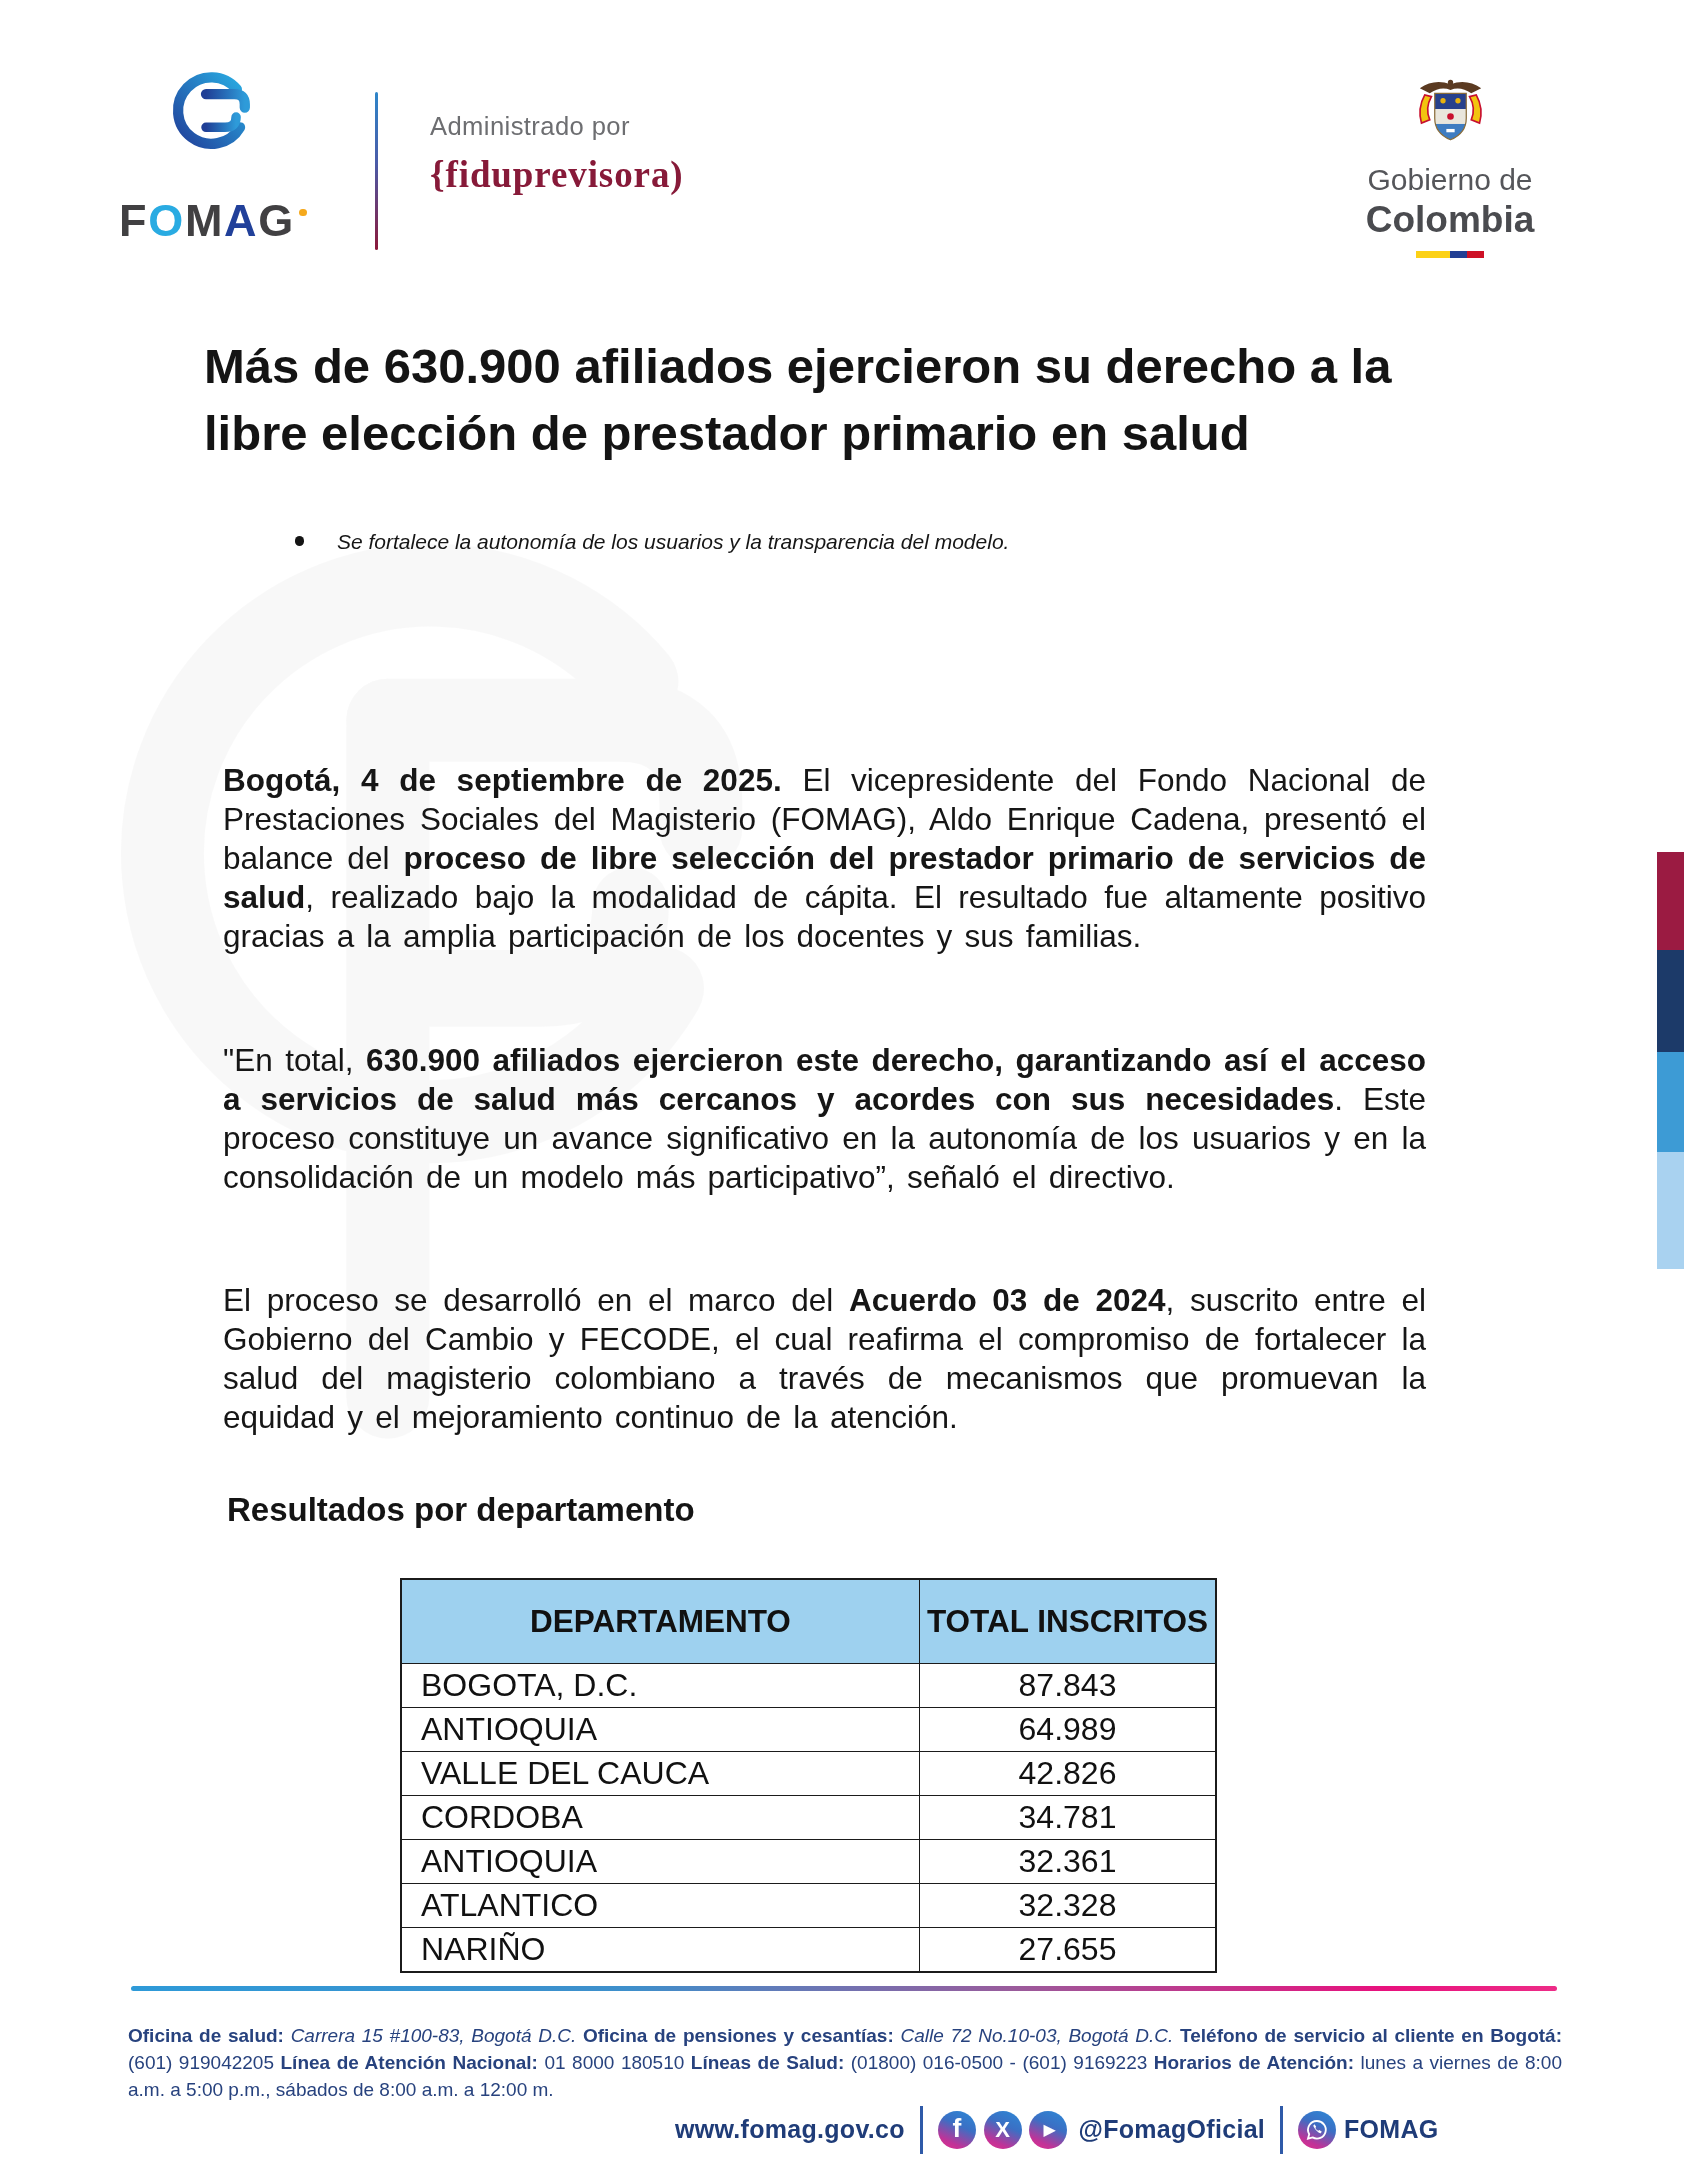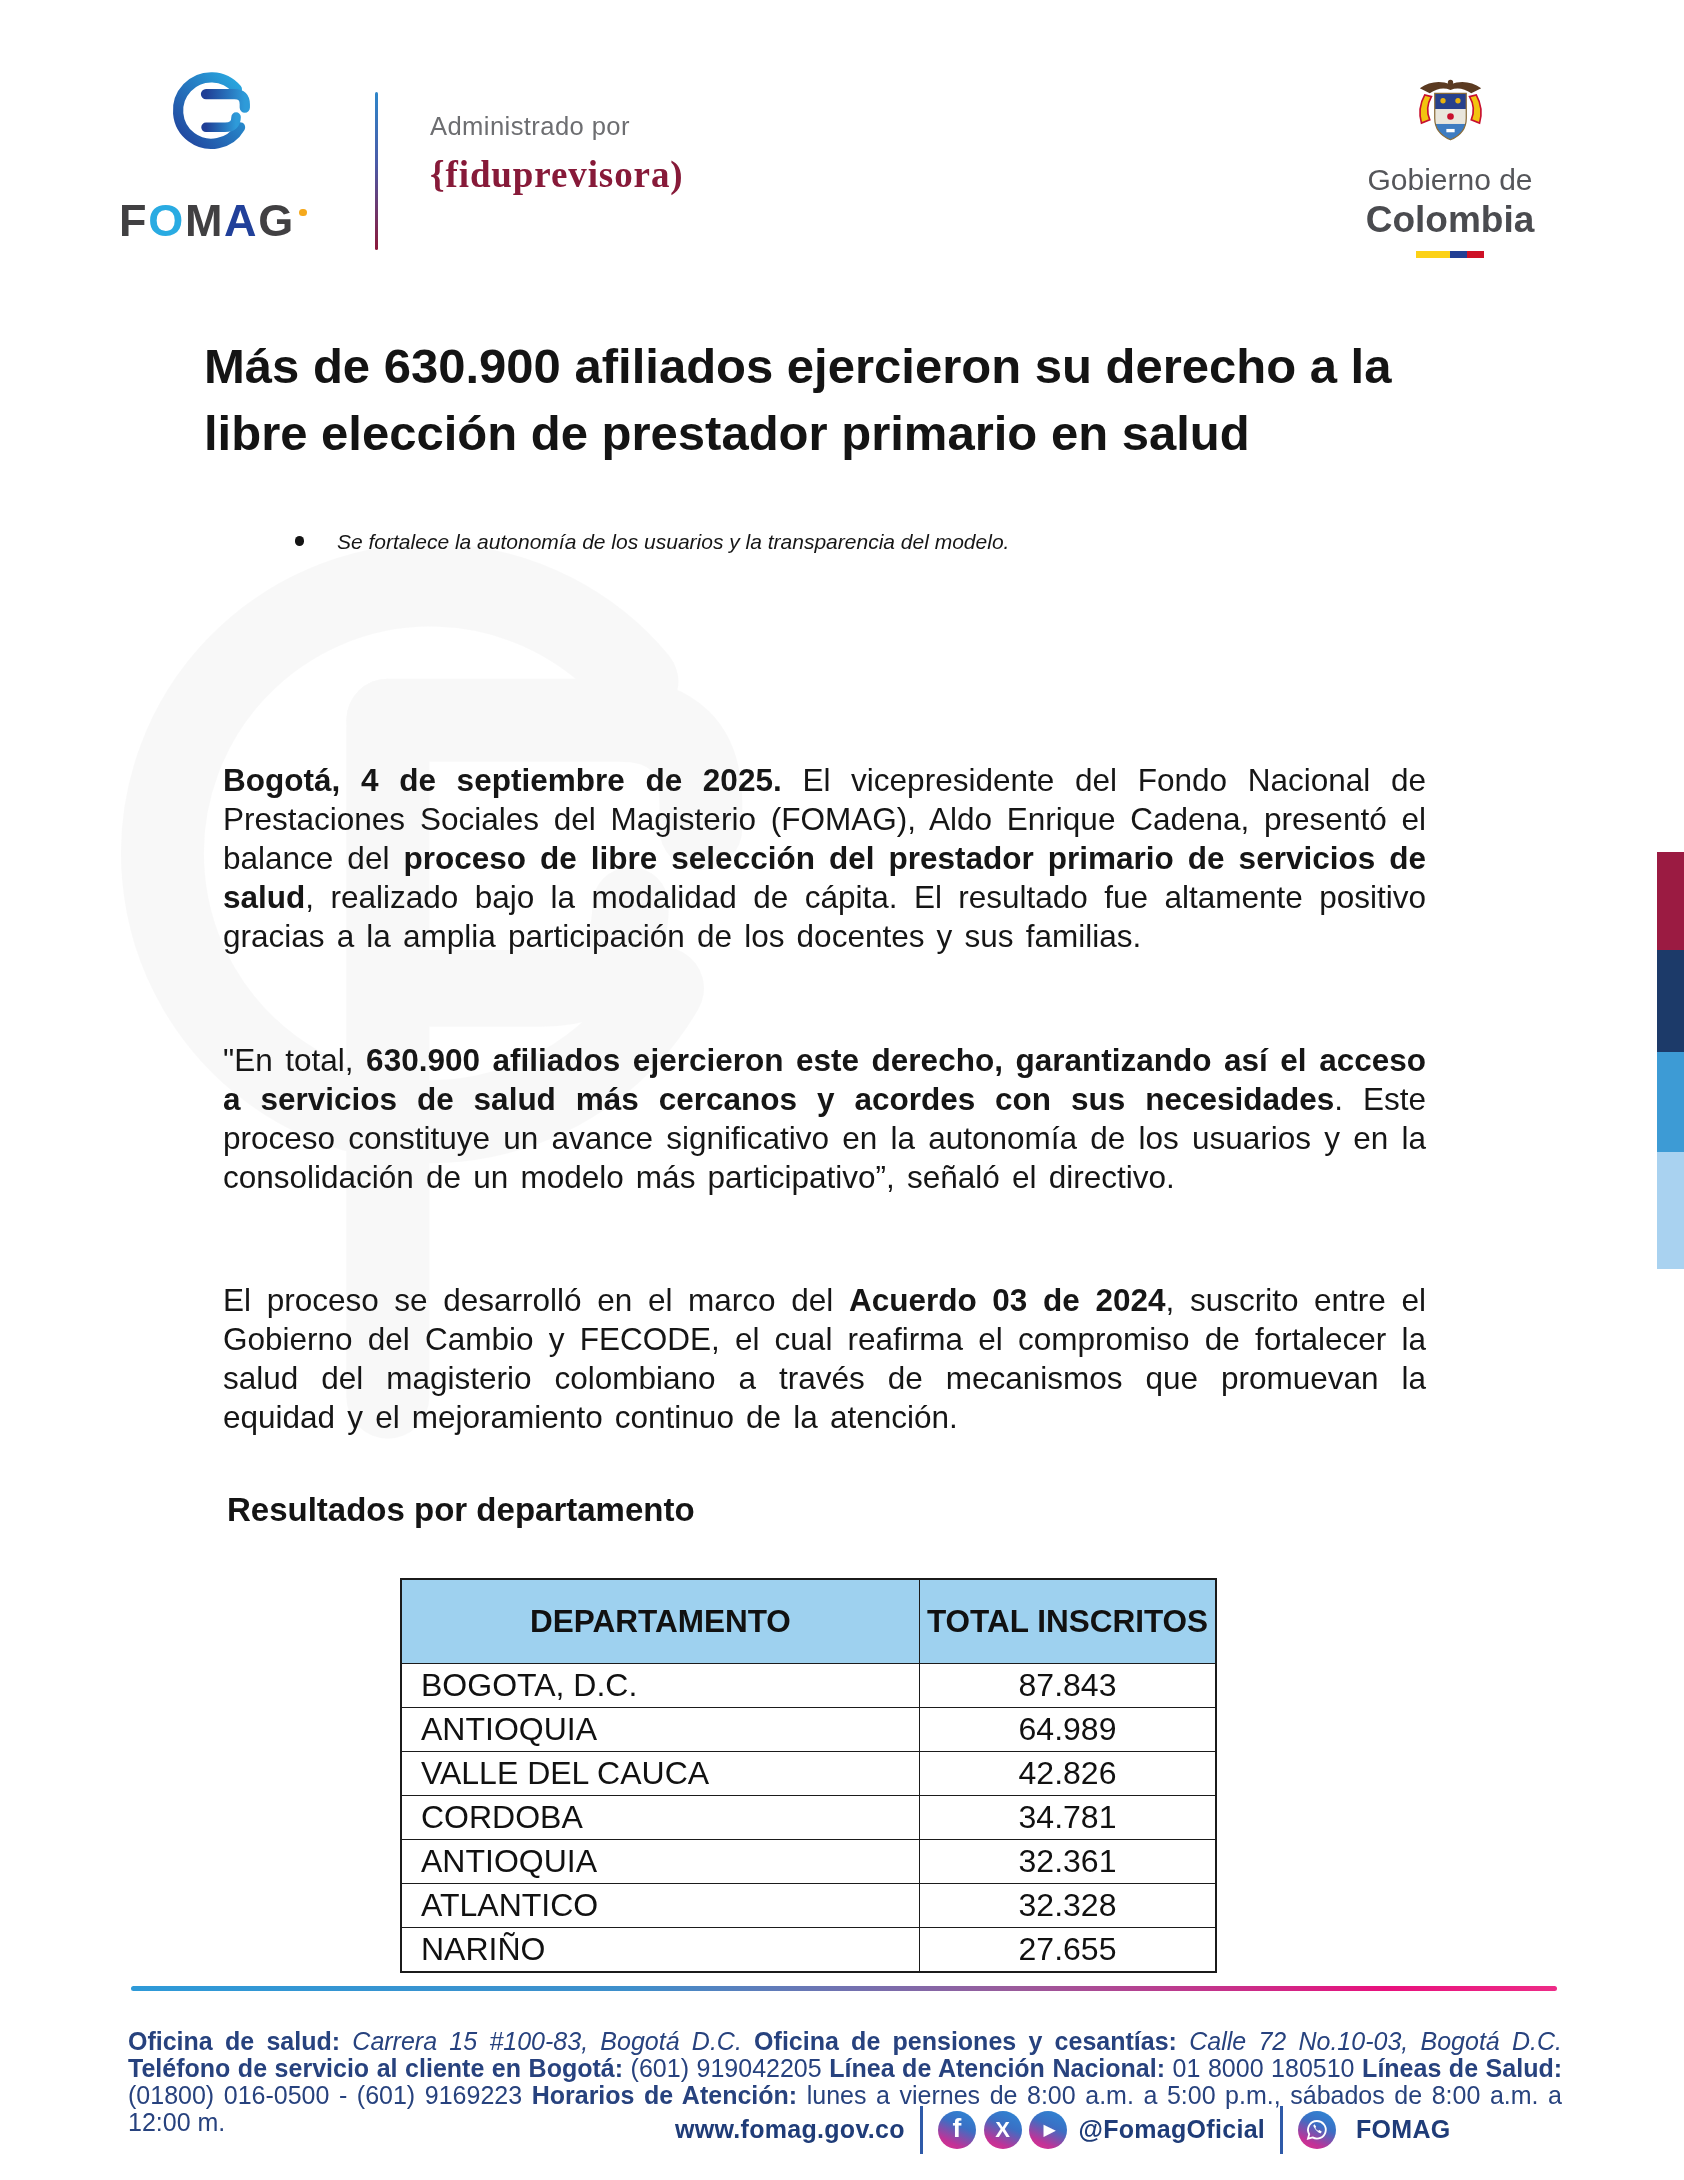--- a/index.html
+++ b/index.html
@@ -70,36 +70,36 @@
   .results th.tot-h { width:293px; }
   .results td { height:41px; font-size:32px; vertical-align:middle; color:#111; }
   .results td.dep { text-align:left; padding-left:19px; }
   .results td.tot { text-align:center; }
 
   
   .grad-line { position:absolute; top:1986px; left:131px; width:1426px; height:5.1px; border-radius:2.6px;
     background:linear-gradient(90deg,#2E9AD8 0%,#3E8FCB 35%,#9A5B9B 62%,#E8117D 88%,#ED2C87 100%); }
 
   .footer-text { position:absolute; top:2003px; left:128px; width:1434px;
-    font-size:25px; line-height:27px; color:#27427E; text-align:justify; }
+    font-size:19px; line-height:27px; color:#27427E; text-align:justify; }
   .footer-text .lbl { font-weight:bold; }
   .footer-text .vi { font-style:italic; }
 
   .bottom-bar { position:absolute; top:2102px; left:675px; height:55px;
     display:flex; align-items:center; color:#1F3C78;text-align:right; }
   .site, .handle, .wa-name { font-size:25px; font-weight:bold; letter-spacing:0.3px; }
   .vsep { width:2.6px; height:48px; background:#2F5AA8; margin:0 15.3px; }
   .icon-circle { width:38px; height:38px; border-radius:50%; margin-right:7.7px;
     background:linear-gradient(205deg,#2E86D4 5%,#3B6FC4 40%,#C23297 78%,#E0338E 100%);
     display:flex; align-items:center; justify-content:center; color:#ffffff; flex:0 0 auto; }
   .icon-fb { font-size:26.4px; font-weight:bold; padding-bottom:1.7px; }
   .icon-x  { font-size:22px; font-weight:bold; }
   .icon-yt { font-size:16px; padding-left:2.6px; }
   .handle { margin-left:3.4px; }
-  .wa-name { margin-left:12px; }
+  .wa-name { margin-left:0; }
 
   
   .strip { position:absolute; right:0; width:28px; }
   .strip.s-red   { top:852px; height:98px; background:#9B1B42; }
   .strip.s-navy  { top:950px; height:102px; background:#1C3A69; }
   .strip.s-mid   { top:1052px; height:101px; background:#3D9BD5; }
   .strip.s-light { top:1152px; height:117px; background:#A9D2F0; }
 </style>
 </head>
 <body>

